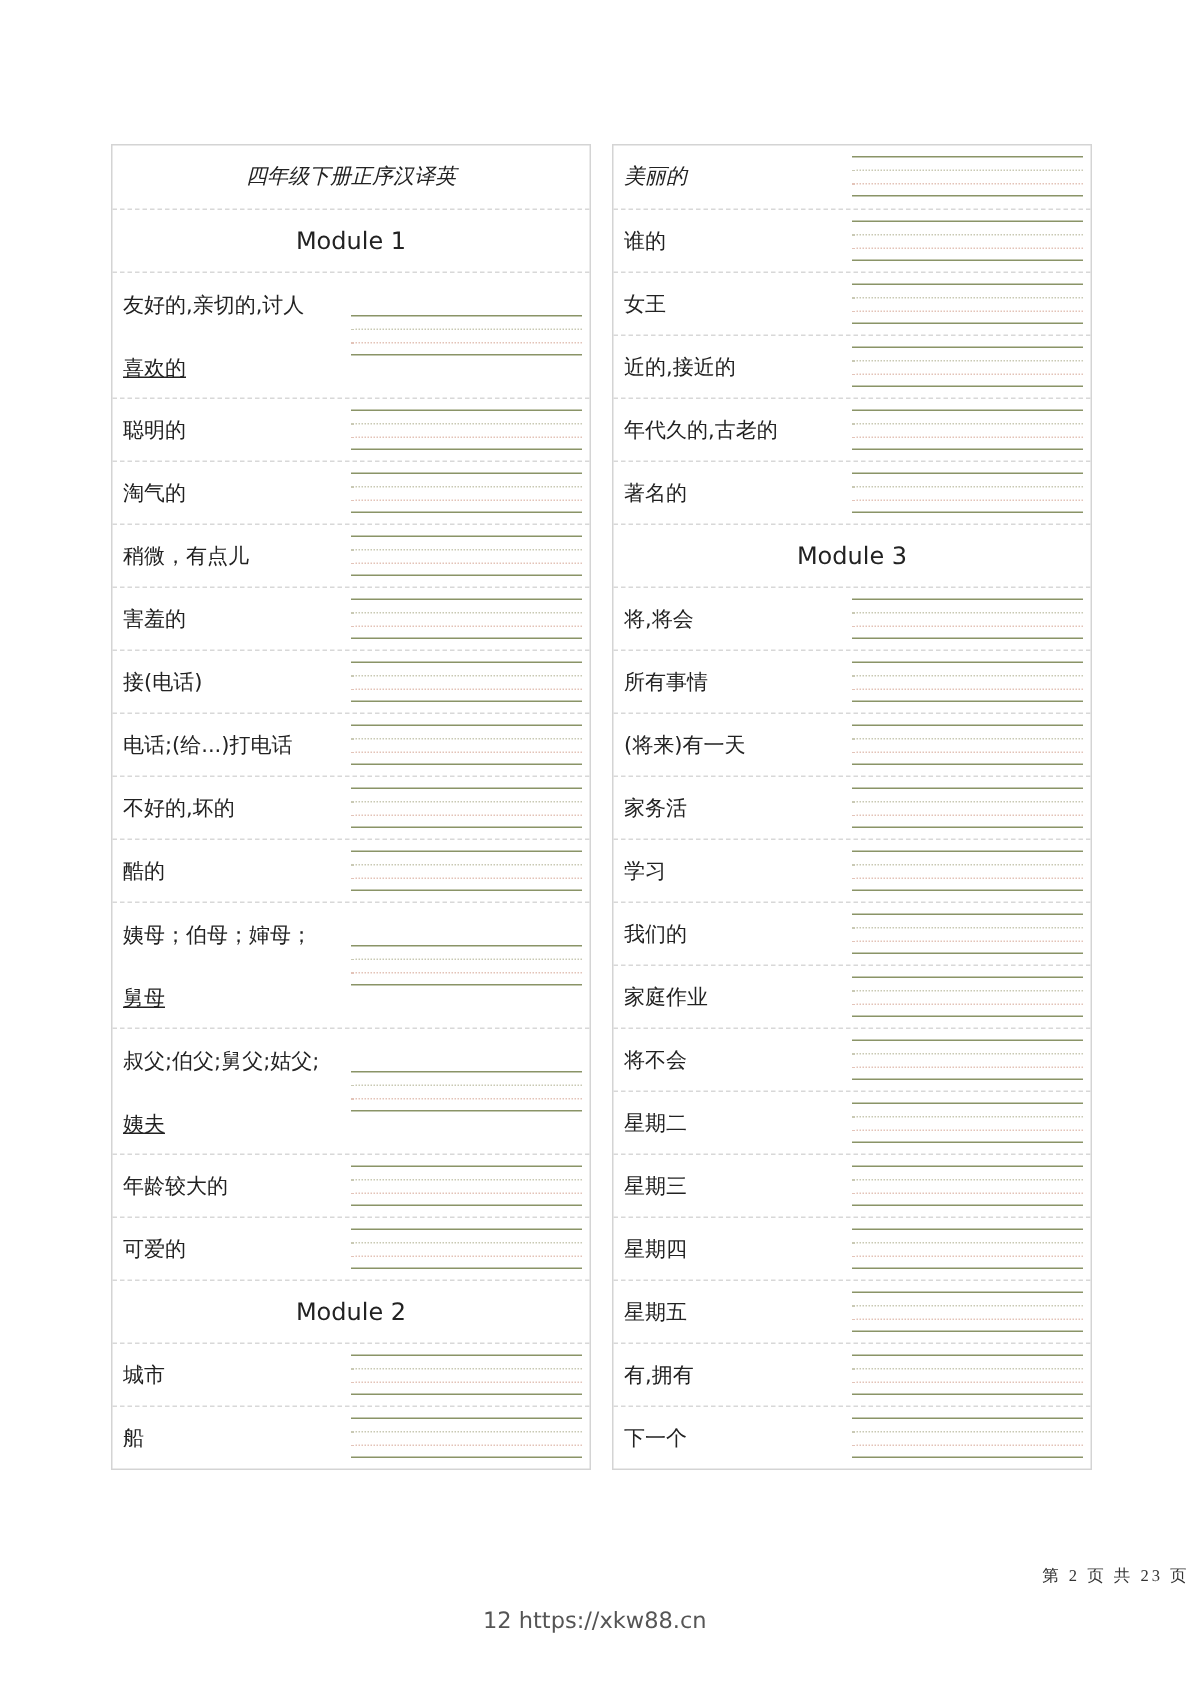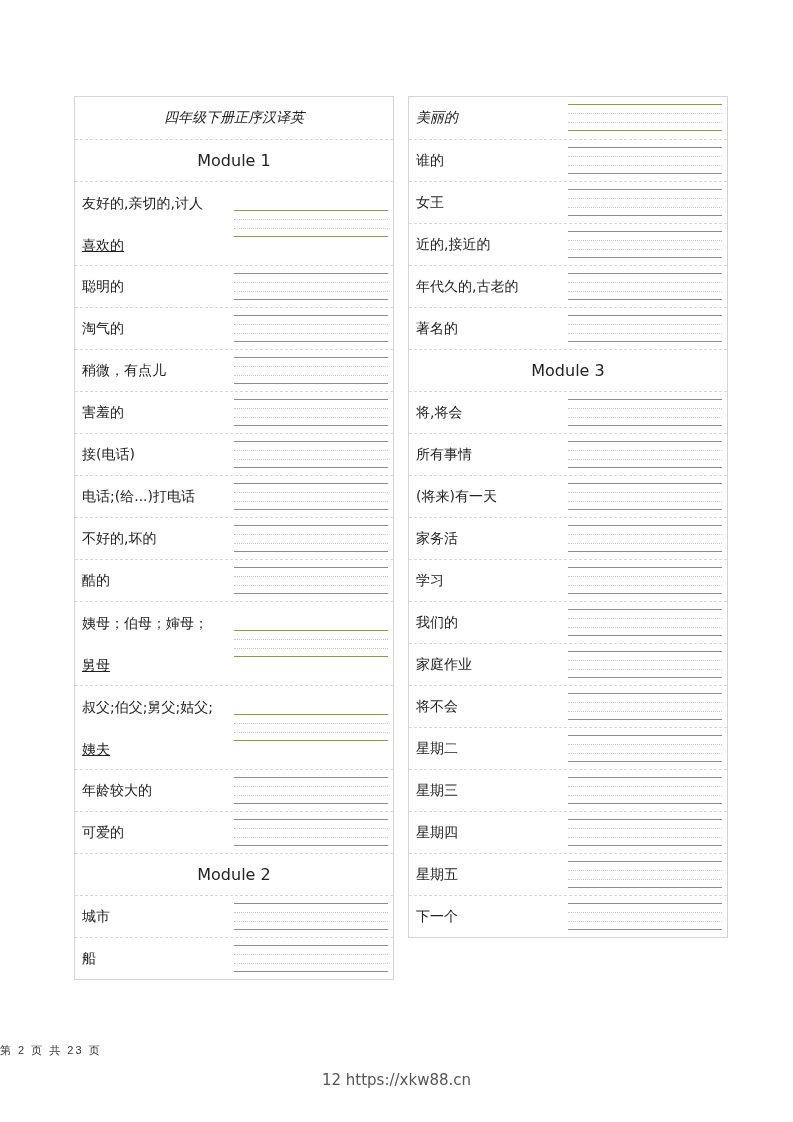--- a/index.html
+++ b/index.html
@@ -14,21 +14,21 @@
   .row.module { display:flex; align-items:center; justify-content:center; font-size:16px; color:#222; }
   .label { position:absolute; left:7px; font-size:14px; color:#222; white-space:nowrap; }
   .row .label.l1 { top:12px; }
   .row.double .label.l1 { top:13px; }
   .row.double .label.l2 { top:55px;text-decoration:underline; }
   .lines { position:absolute; right:5px; width:154px; height:28px; top:7px; }
   .row.double .lines { top:28px; }
   .lines .solid { position:absolute; left:0; right:0; height:1px; background:#8a9467; }
   .lines .dot { position:absolute; left:0; right:0; height:0; border-top:1px dotted #c9c9b4; }
   .lines .dot.pink { border-top-color:#e3c3b8; }
-  .footer-page { position:absolute; top:1043px; left:0; width:793px; text-align:left; font-family:Liberation Sans, sans-serif; font-size:11px; color:#333; letter-spacing:2px; }
+  .footer-page { position:absolute; top:1043px; left:0; width:793px; text-align:right; font-family:Liberation Serif, serif; font-size:11px; color:#333; letter-spacing:2px; }
   .footer-url { position:absolute; top:1071px; left:0; width:793px; text-align:center; font-family:"DejaVu Sans", sans-serif; font-size:15px; color:#555; }
 </style>
 </head>
 <body>
 
 <div class="table left">
   <div class="row header">
       <span>四年级下册正序汉译英</span>
     </div>
   <div class="row module">
@@ -341,20 +341,29 @@
   <div class="row">
       <span class="label l1">星期五</span>
       <div class="lines">
         <div class="solid" style="top:0"></div>
         <div class="dot" style="top:9px"></div>
         <div class="dot pink" style="top:18px"></div>
         <div class="solid" style="top:26px"></div>
       </div>
     </div>
   <div class="row">
+      <span class="label l1">有,拥有</span>
+      <div class="lines">
+        <div class="solid" style="top:0"></div>
+        <div class="dot" style="top:9px"></div>
+        <div class="dot pink" style="top:18px"></div>
+        <div class="solid" style="top:26px"></div>
+      </div>
+    </div>
+  <div class="row">
       <span class="label l1">下一个</span>
       <div class="lines">
         <div class="solid" style="top:0"></div>
         <div class="dot" style="top:9px"></div>
         <div class="dot pink" style="top:18px"></div>
         <div class="solid" style="top:26px"></div>
       </div>
     </div>
 </div>
 

